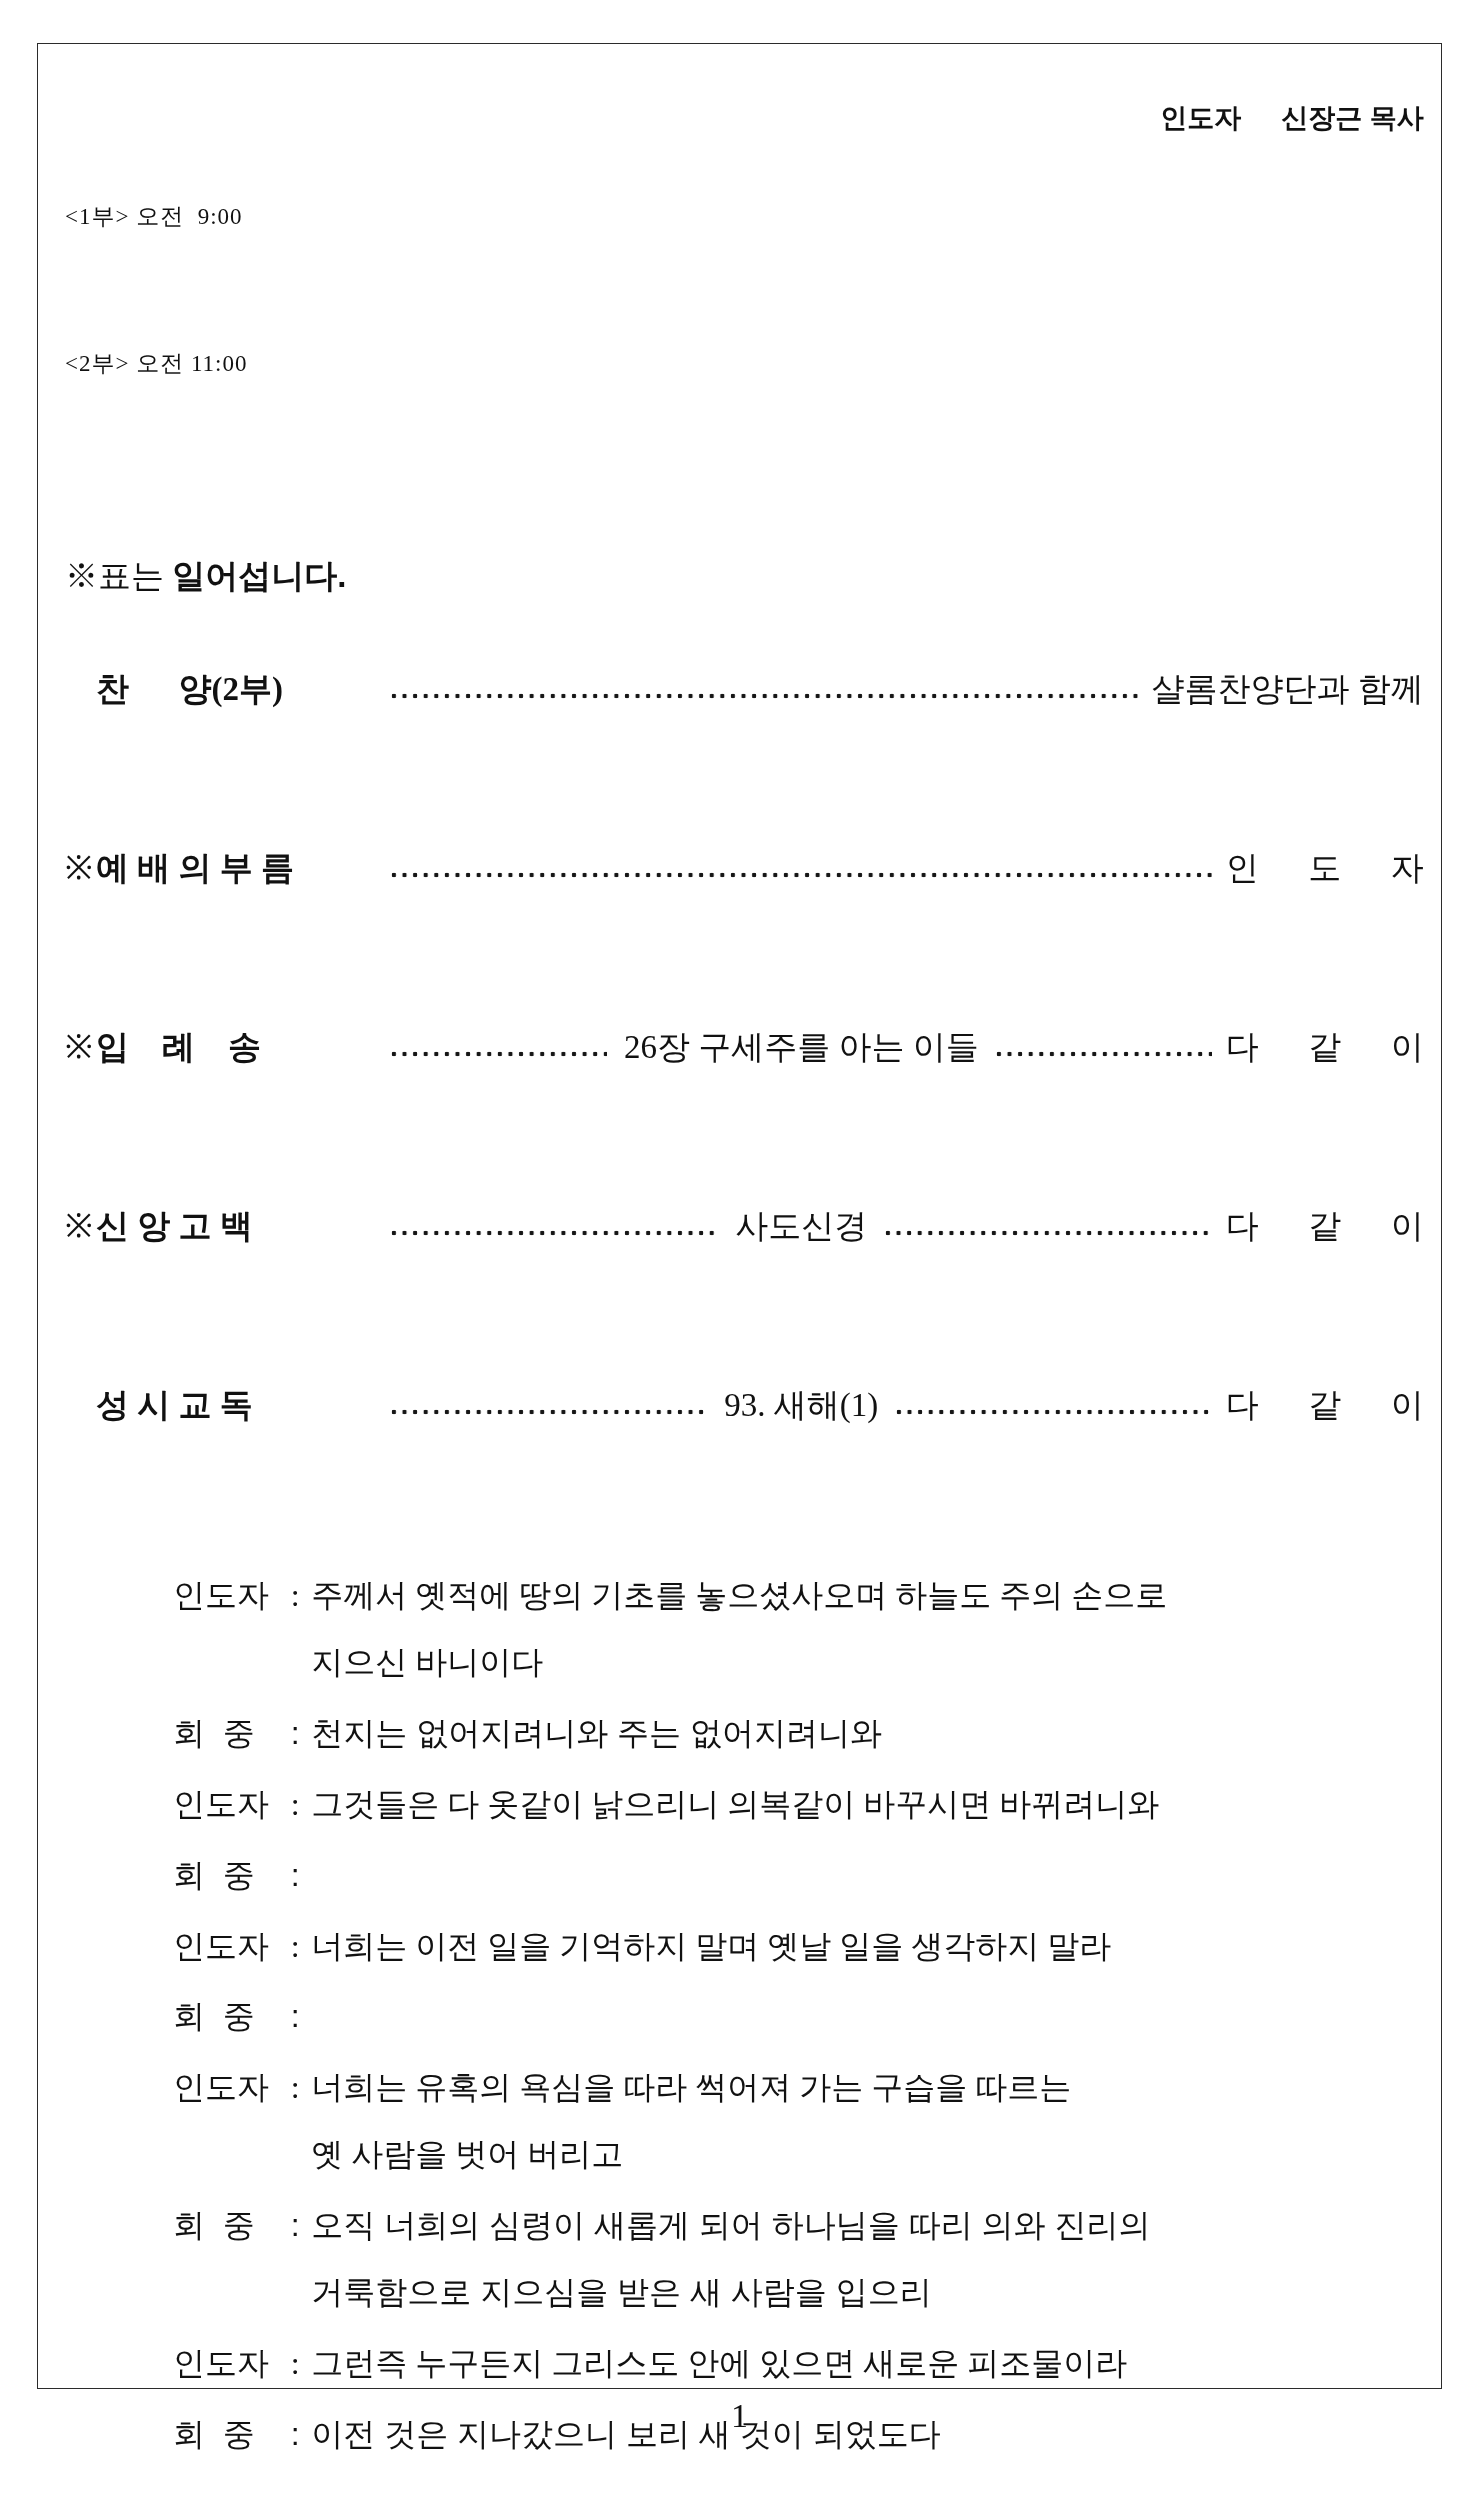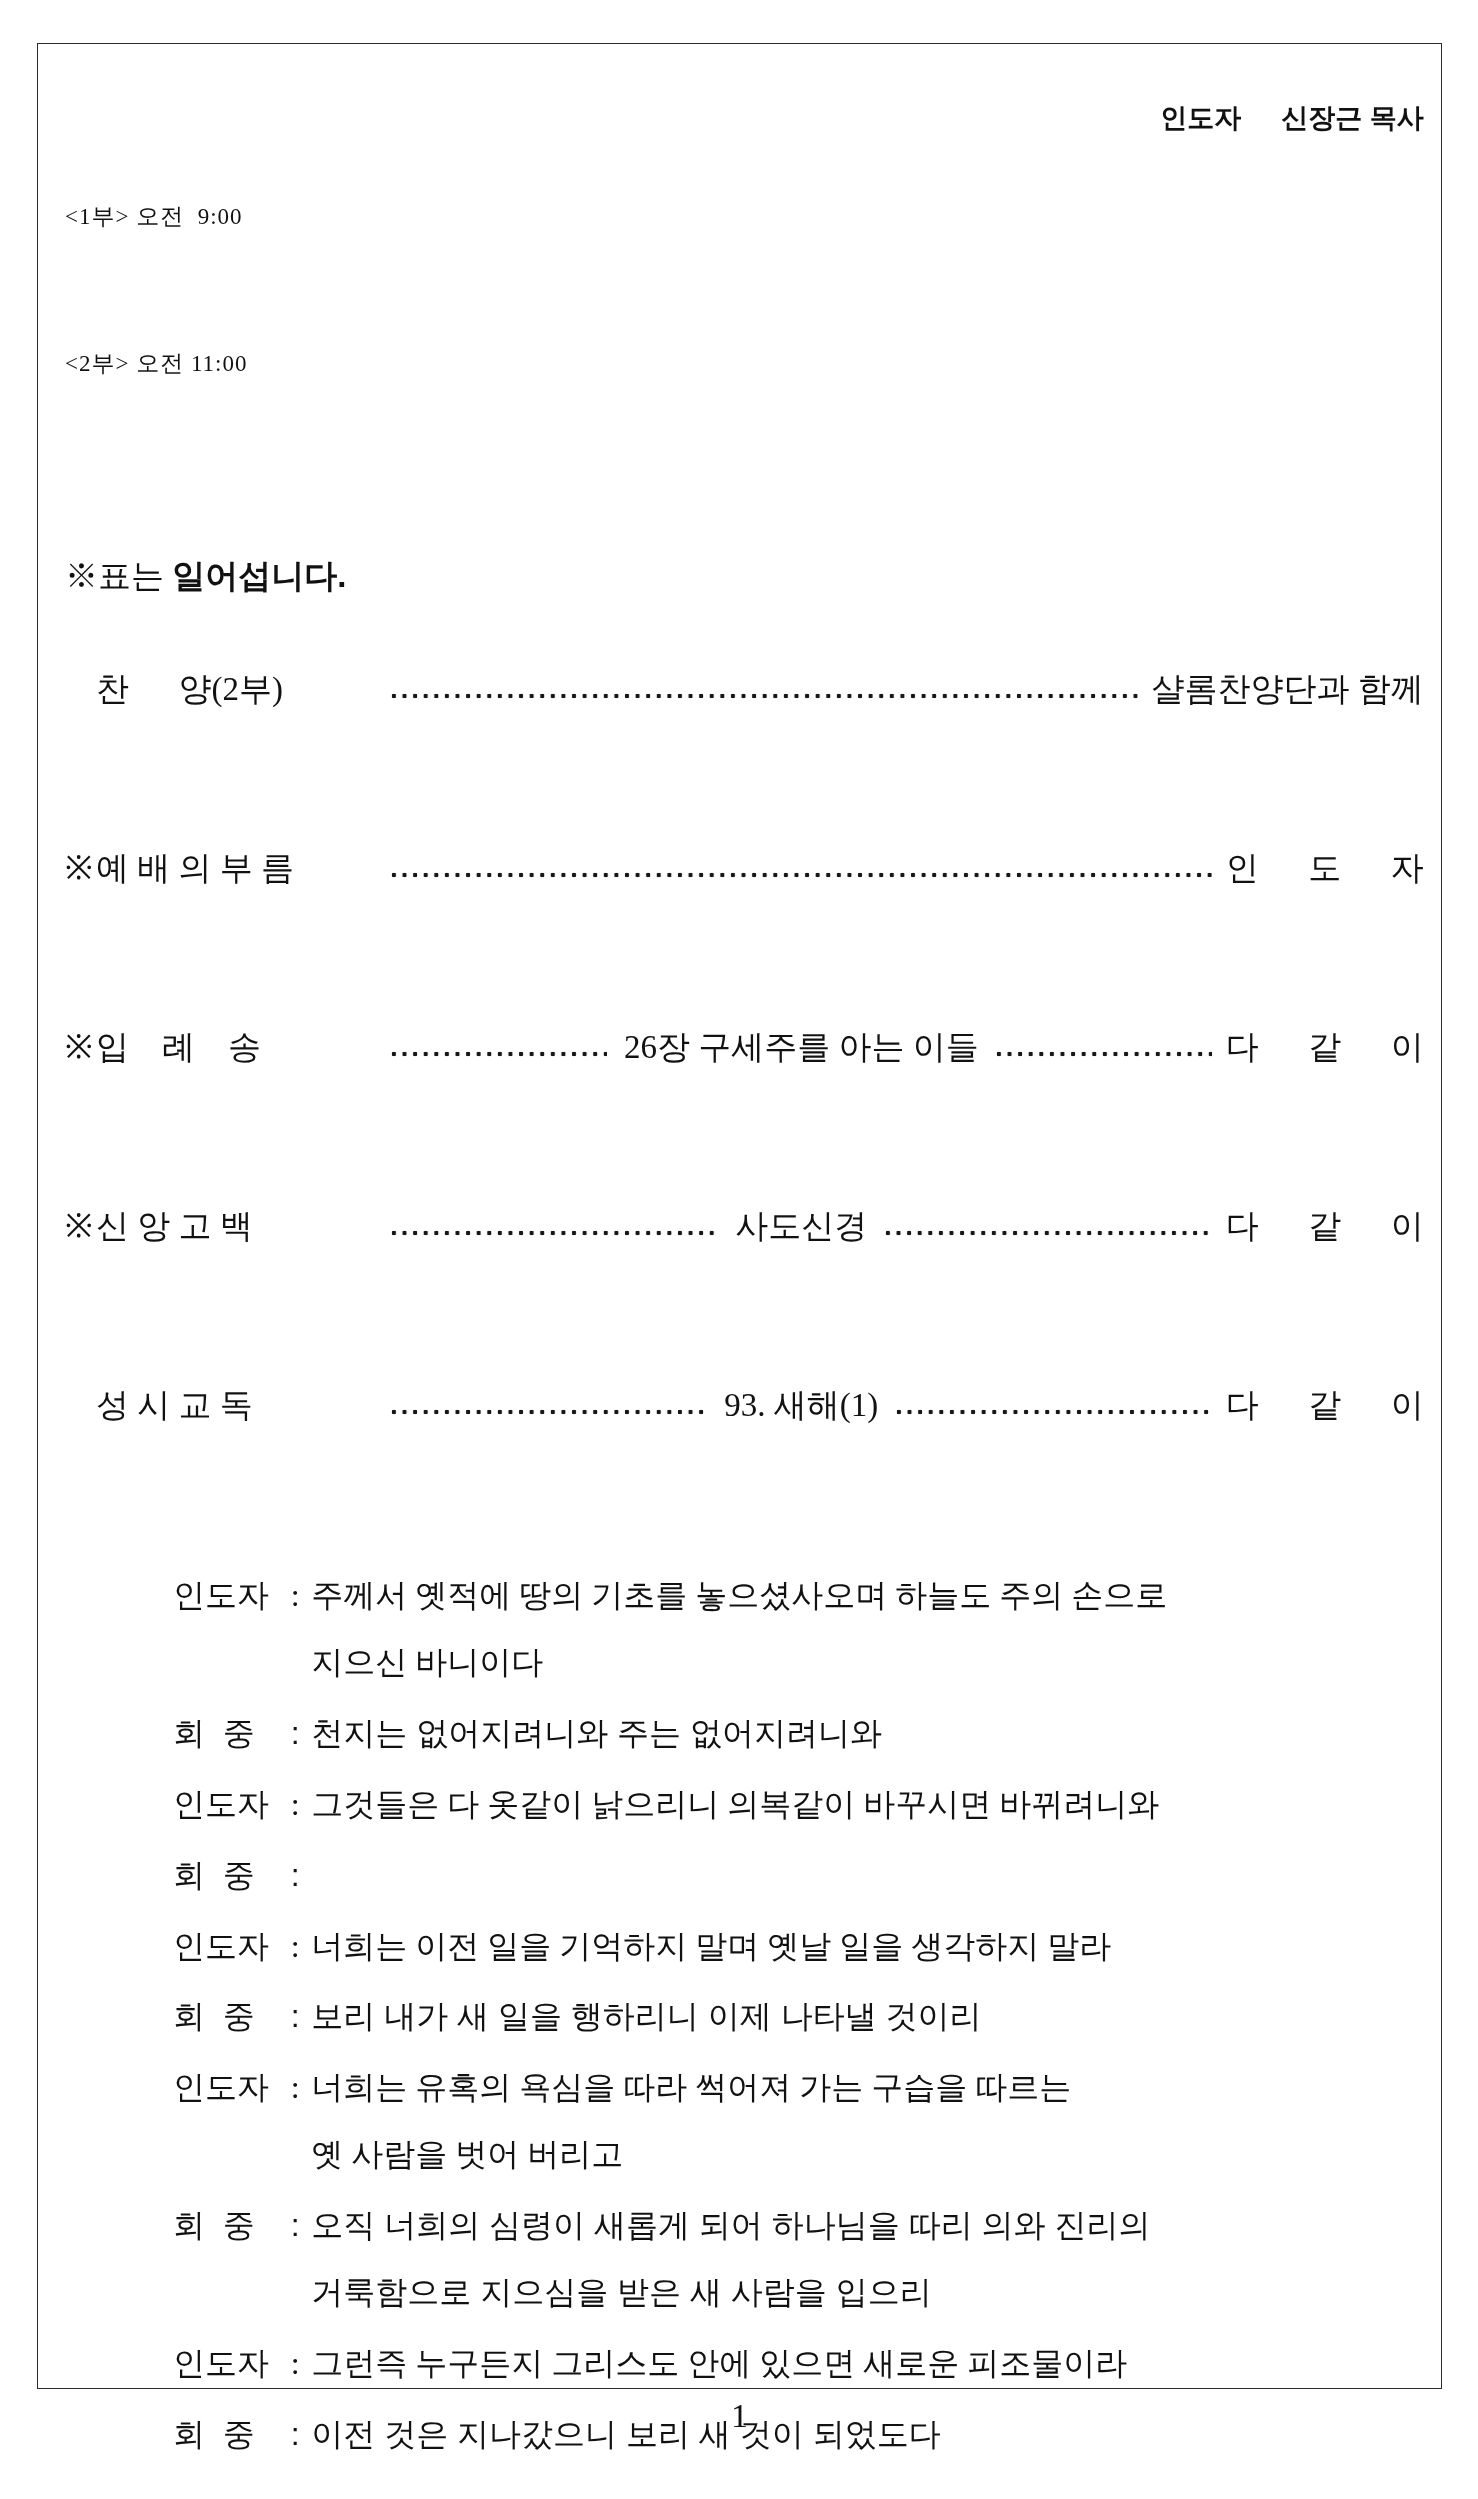--- a/index.html
+++ b/index.html
@@ -33,21 +33,21 @@
     font-weight:bold;
   }
   
   .order { margin-top:69px; }
   .o-row {
     display:flex; align-items:center;
     font-size:33px; line-height:44px;
     margin-bottom:135px; white-space:pre;
   }
   .o-marker { width:31px; flex:none; }
-  .o-title  { width:281px; flex:none; }
+  .o-title  { width:281px; flex:none;font-weight:bold; }
   .o-leader {
     flex:1 1 auto; align-self:center; height:5.8px; margin:13.5px 13.5px 0 13.5px;
     background-image:radial-gradient(circle at 2.9px 2.9px, #161616 2px, transparent 2.5px);
     background-size:10.6px 5.8px; background-repeat:repeat-x;
   }
   .o-center { flex:none; padding:0 3.9px; }
   .o-center:empty, .o-center:empty + .o-leader { display:none; }
   .o-right { flex:none; text-align:right; }
   
   .reading { margin-top:44px; padding-left:108px; }
@@ -166,23 +166,20 @@
         <span class="speaker">인도자</span>
         <span class="colon">:</span>
         <div class="lines">
           <div>너희는 이전 일을 기억하지 말며 옛날 일을 생각하지 말라</div>
         </div>
       </div>
 
       <div class="entry bold">
         <span class="speaker">회  중</span>
         <span class="colon">:</span>
-        <div class="lines">
-          <div>보리 내가 새 일을 행하리니 이제 나타낼 것이리</div>
-        </div>
       </div>
 
       <div class="entry">
         <span class="speaker">인도자</span>
         <span class="colon">:</span>
         <div class="lines">
           <div>너희는 유혹의 욕심을 따라 썩어져 가는 구습을 따르는</div>
           <div>옛 사람을 벗어 버리고</div>
         </div>
       </div>

